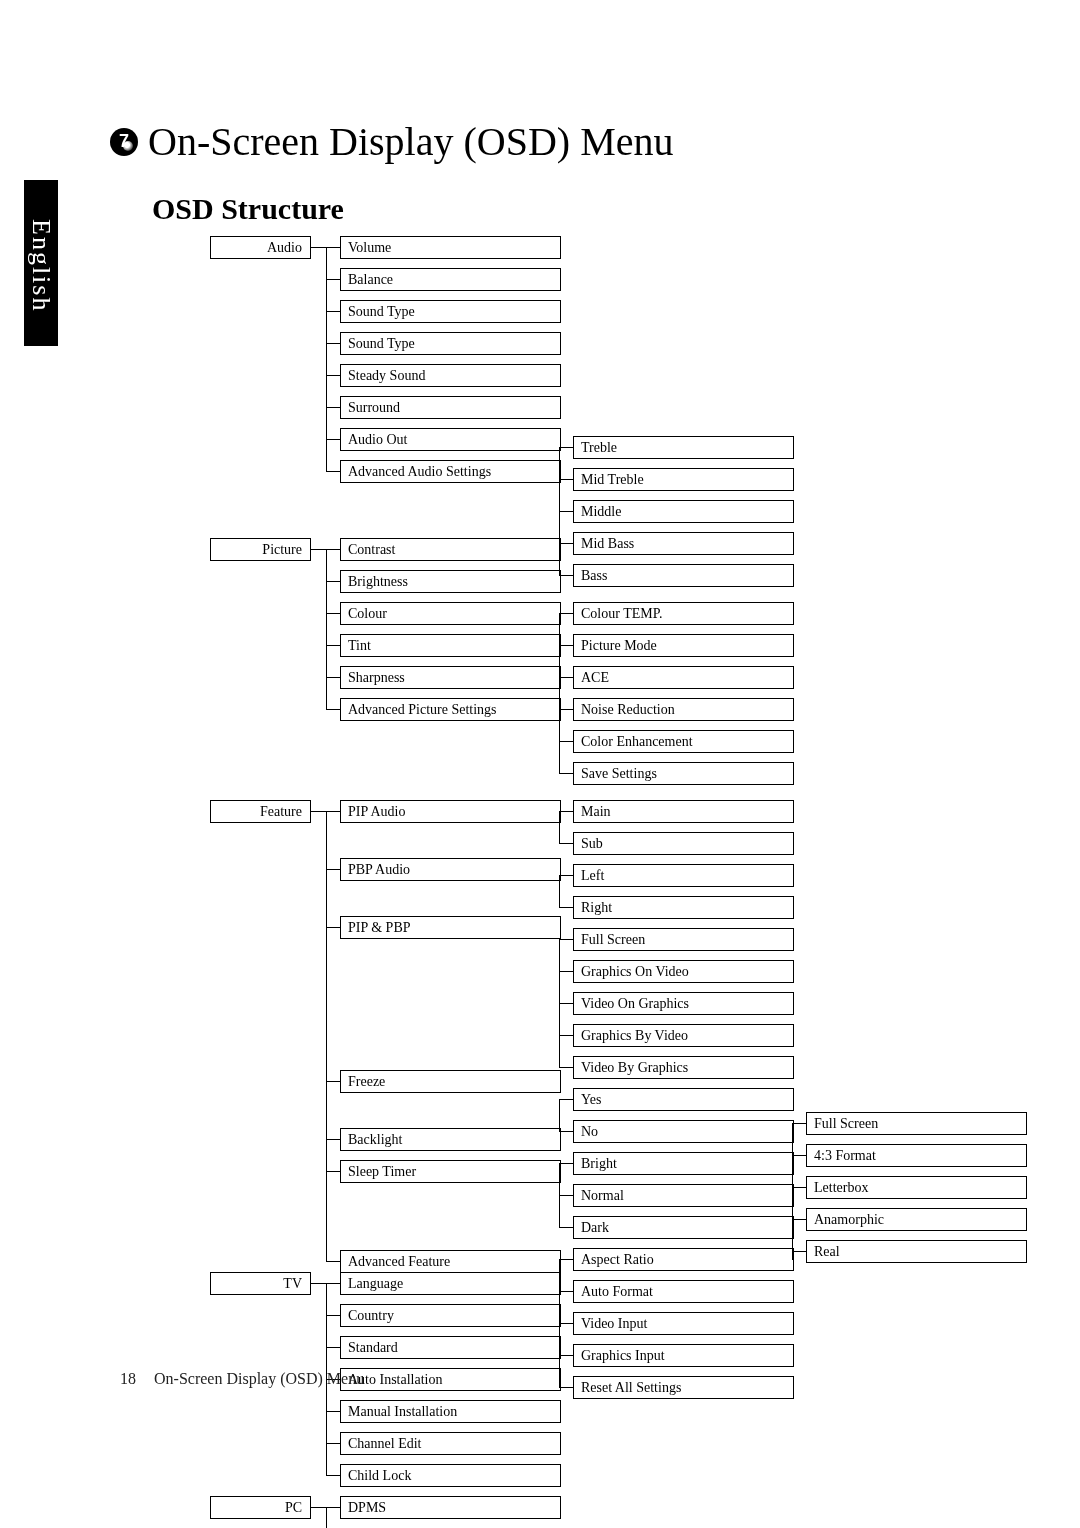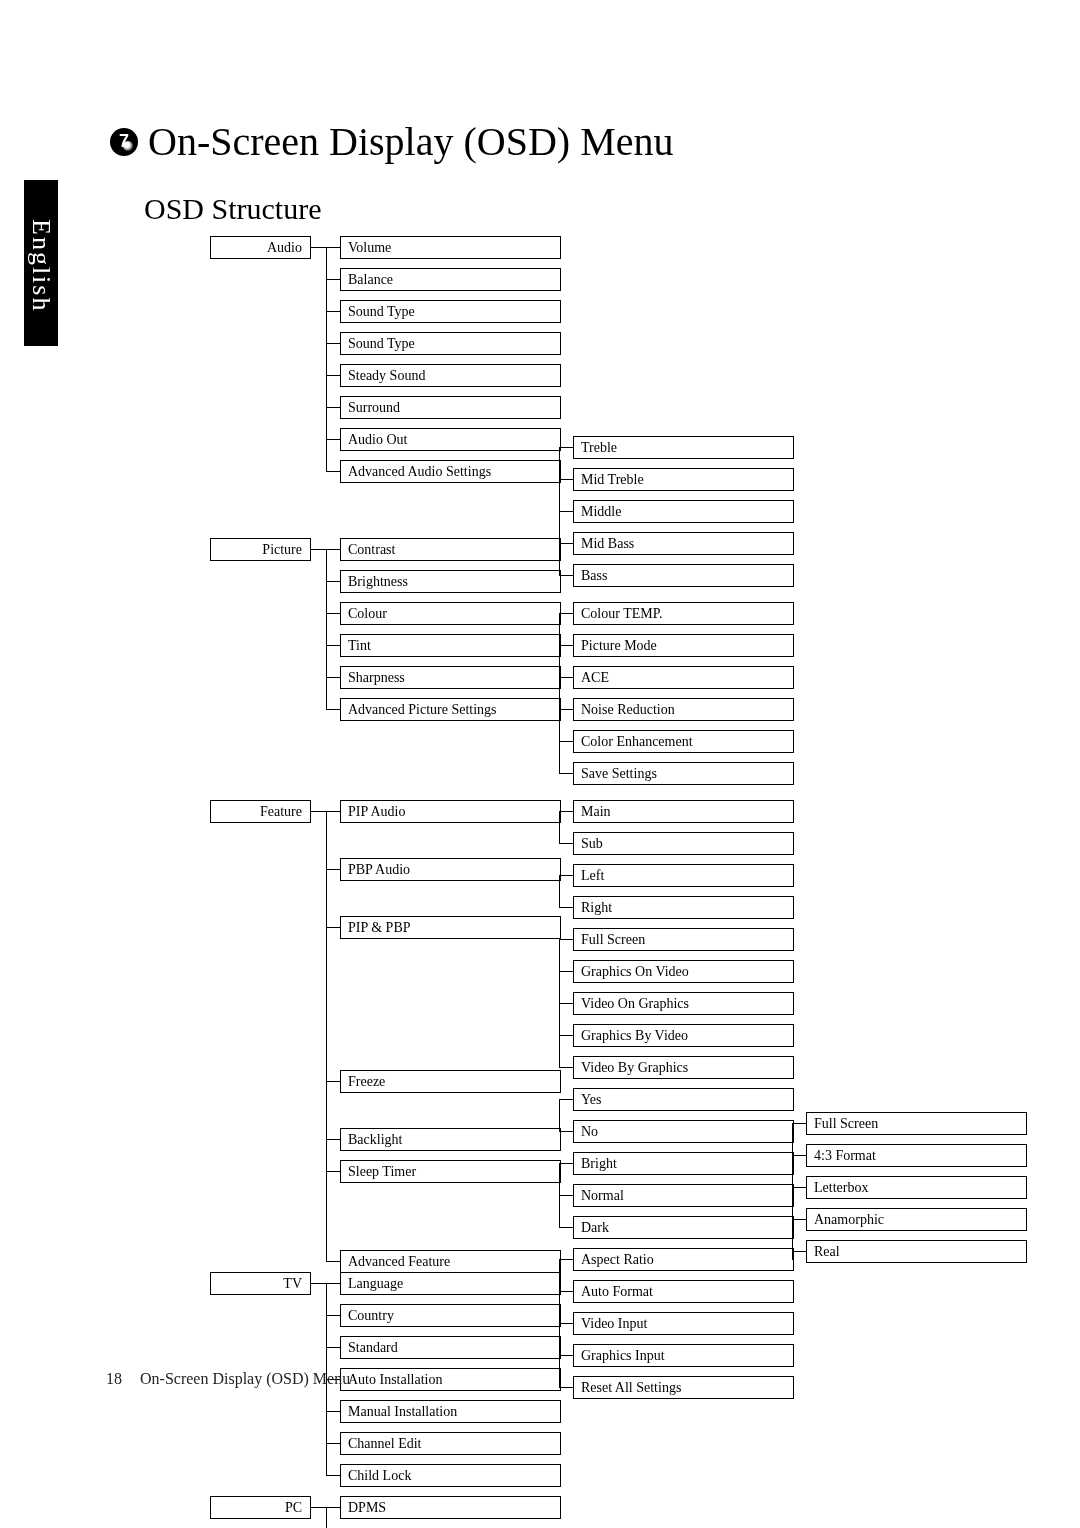--- a/index.html
+++ b/index.html
@@ -2,23 +2,23 @@
 <html><head>
 <meta charset="utf-8">
 <style>
   html,body{margin:0;padding:0;background:#fff;}
   .page{width:1080px;height:1528px;position:relative;font-family:Georgia,"Times New Roman",serif;color:#000;}
   .lang-tab{position:absolute;left:24px;top:180px;width:34px;height:160px;background:#000;color:#fff;writing-mode:vertical-rl;text-orientation:mixed;font-size:26px;letter-spacing:2px;display:flex;align-items:center;justify-content:center;padding-top:6px;}
   .title-row{position:absolute;left:110px;top:118px;display:flex;align-items:center;gap:10px;}
   .bullet{width:28px;height:28px;background:#000;border-radius:50%;display:flex;align-items:center;justify-content:center;color:#fff;font-family:Arial,sans-serif;font-size:18px;font-weight:bold;position:relative;}
   .bullet::after{content:"";position:absolute;right:5px;bottom:5px;width:10px;height:10px;border-radius:50%;background:radial-gradient(circle at 40% 40%, #fff 0%, #fff 30%, rgba(255,255,255,0.1) 80%);}
   .title{font-size:40px;font-weight:400;}
-  .subtitle{position:absolute;left:144px;top:192px;font-size:30px;}
+  .subtitle{position:absolute;left:152px;top:192px;font-size:30px;font-weight:bold;}
   .footer{position:absolute;left:106px;top:1370px;font-size:16px;color:#222;}
-  .pgnum{display:inline-block;width:30px;text-align:left;}
+  .pgnum{display:inline-block;width:30px;text-align:right;margin-right:14px;}
   svg.diagram{position:absolute;left:0;top:0;}
 
   .bg{position:absolute;inset:0;z-index:-1;overflow:hidden;filter:blur(1px);opacity:0.20;}
   .bubble{position:absolute;border-radius:50%;background:#bfbfbf;}
 </style>
 </head>
 <body>
 
 <div class="page">
 

